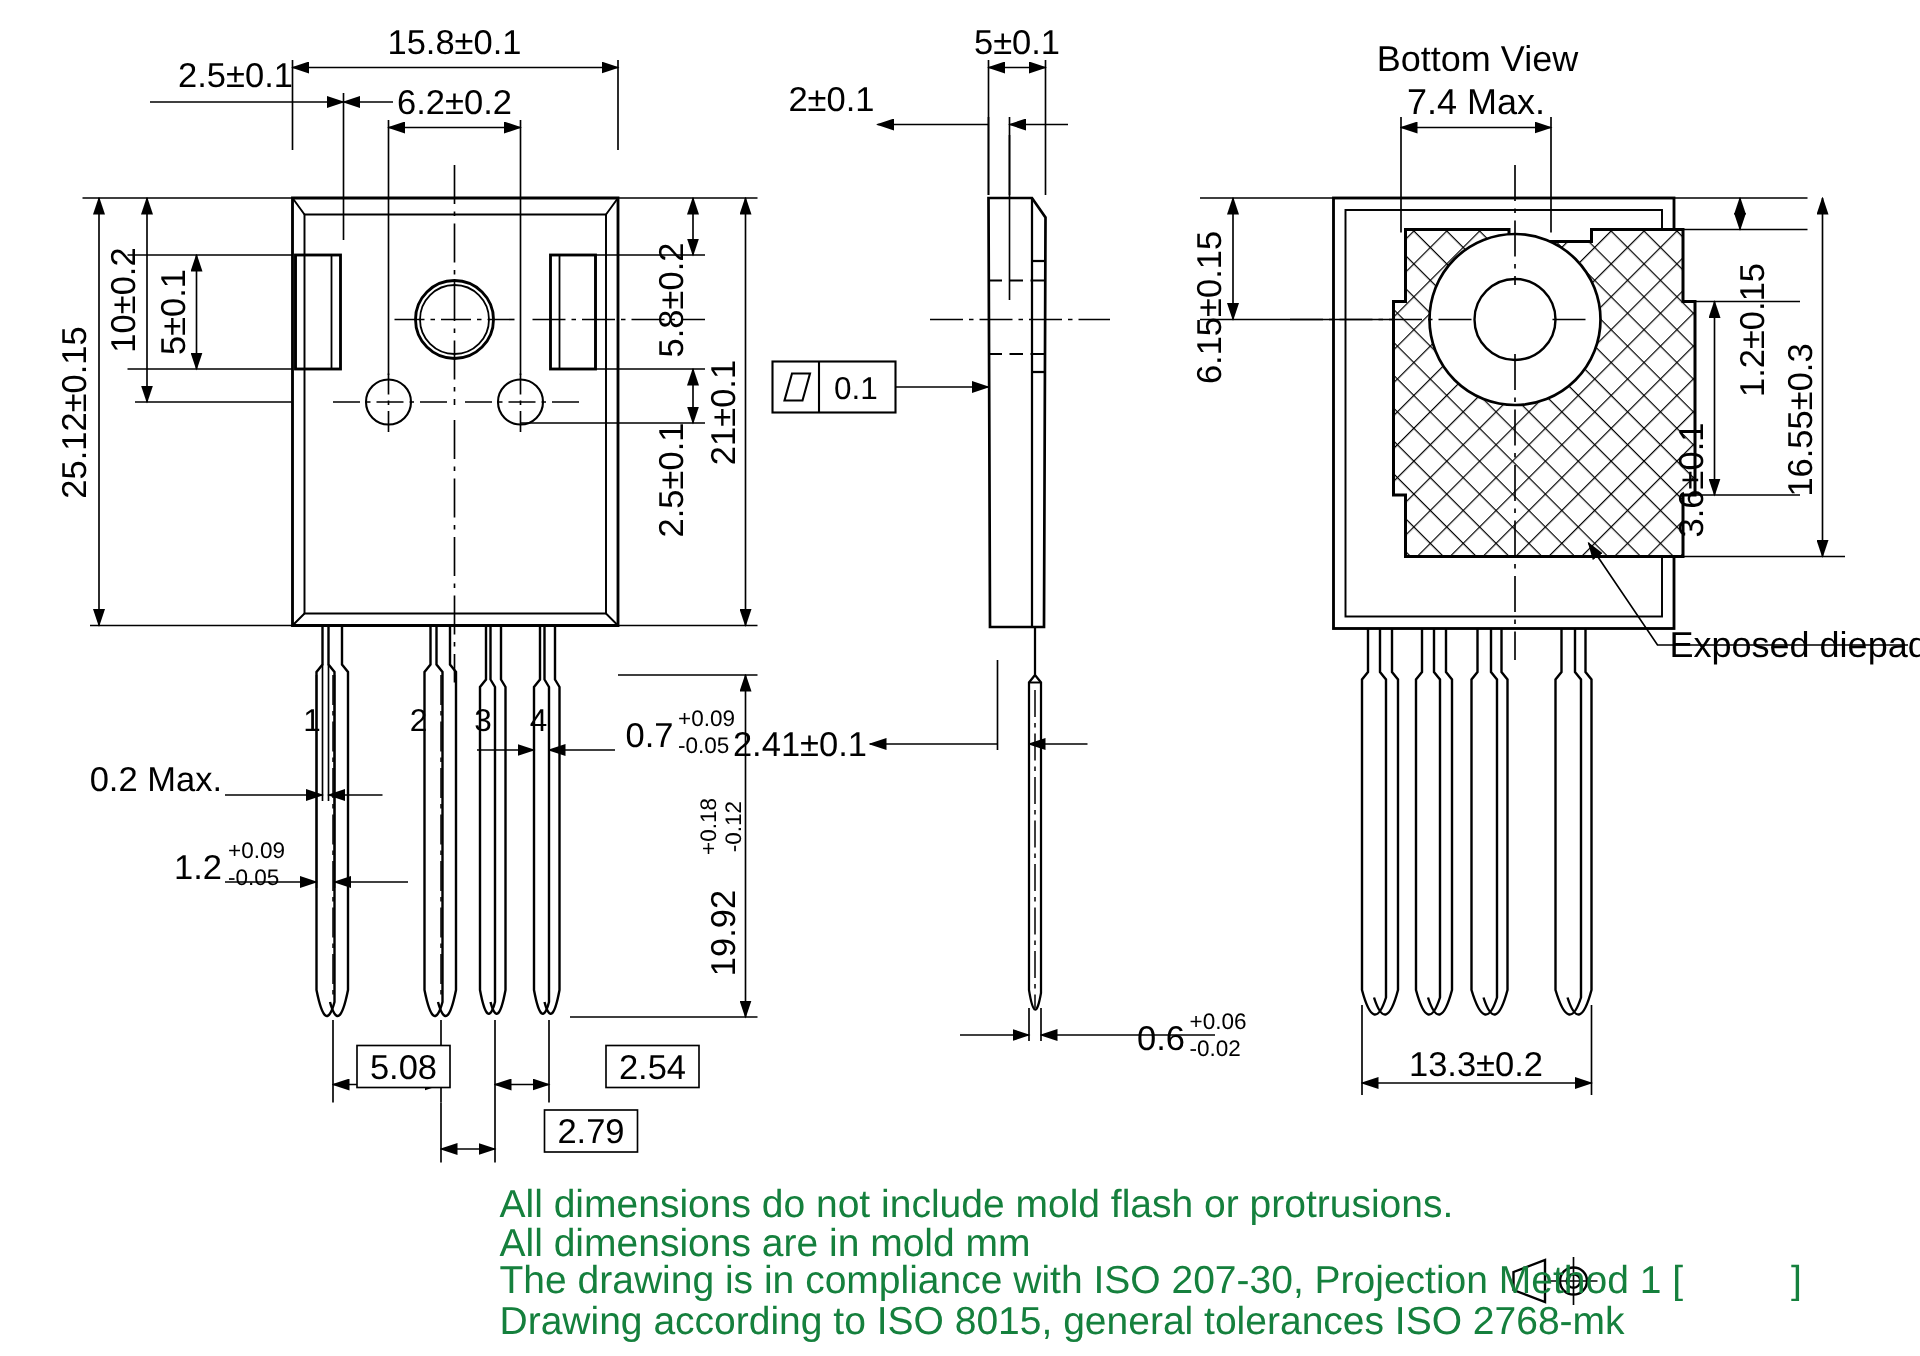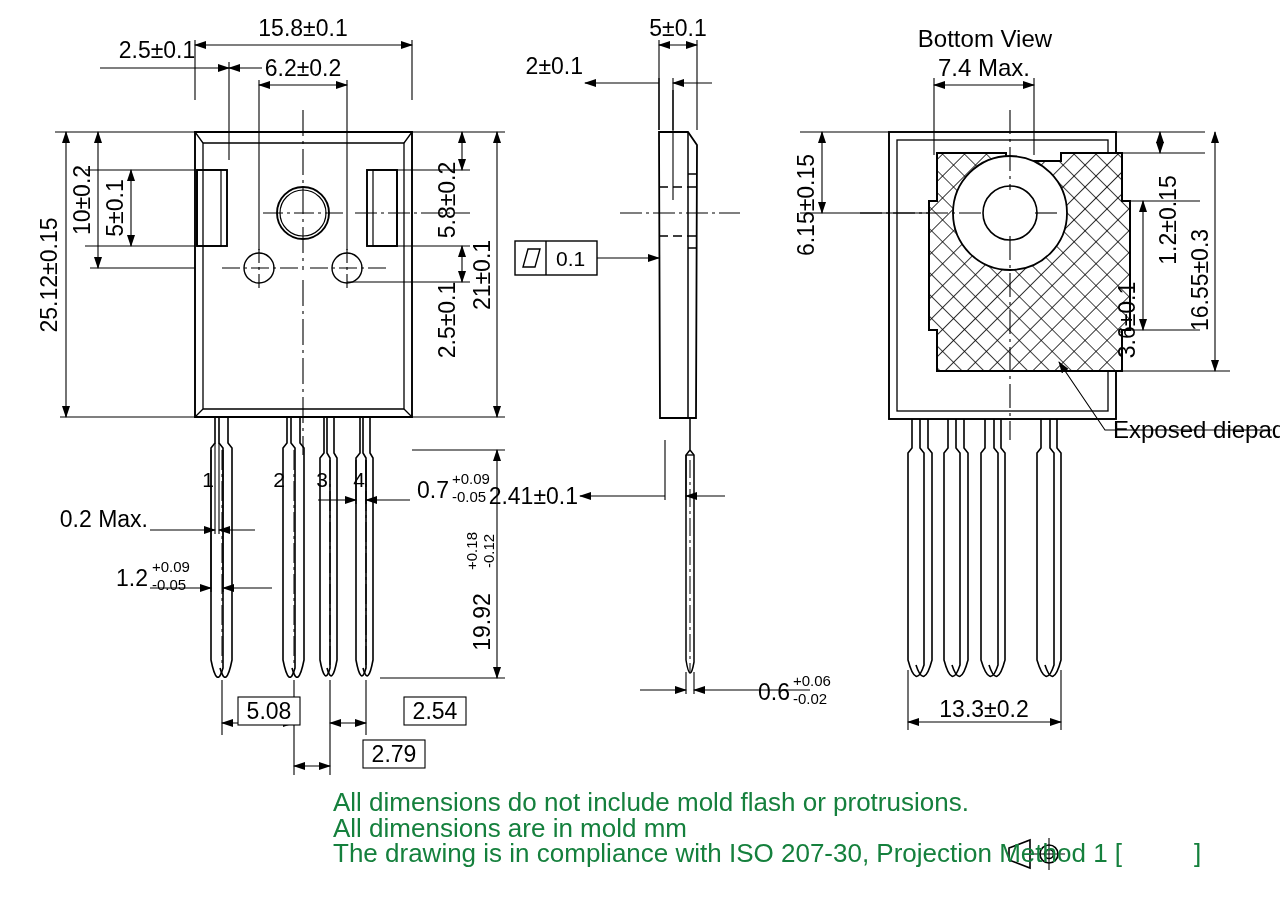--- a/index.html
+++ b/index.html
@@ -305,15 +305,16 @@
     <path d="M1033,854 L1065,854 M1049,838 L1049,870" stroke-width="1.1"></path>
   </g>
 </svg>
 
 <div class="notes">
   <div class="note">All dimensions do not include mold flash or protrusions.</div>
   <div class="note">All dimensions are in mold mm</div>
   <div class="note">
     <span>The drawing is in compliance with ISO 207-30, Projection Method 1 [</span><span class="proj" style="width:72px;display:inline-block;"></span><span>]</span>
   </div>
+  <div class="note">Drawing according to ISO 8015, general tolerances ISO 2768-mk</div>
 </div>
 
 </div>
 
 </body></html>

